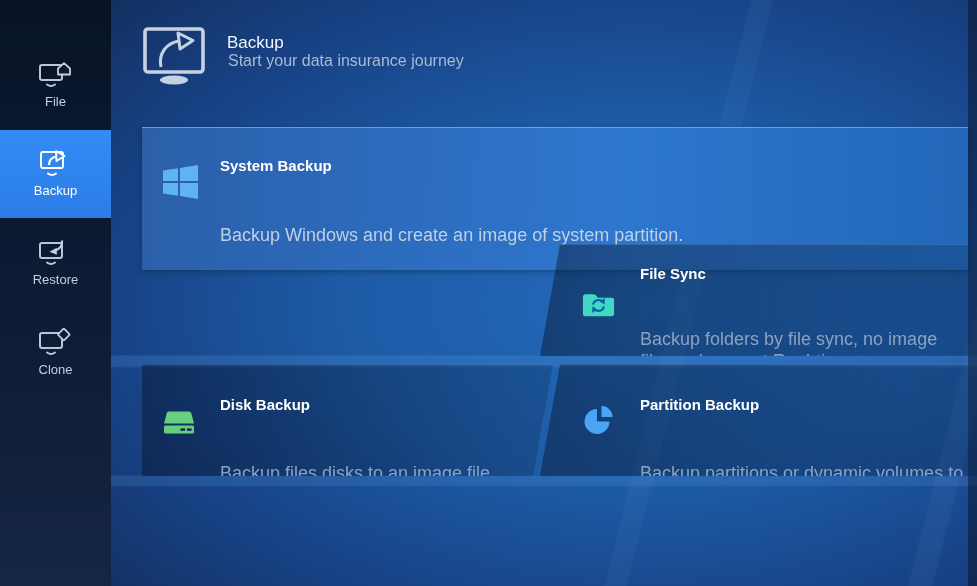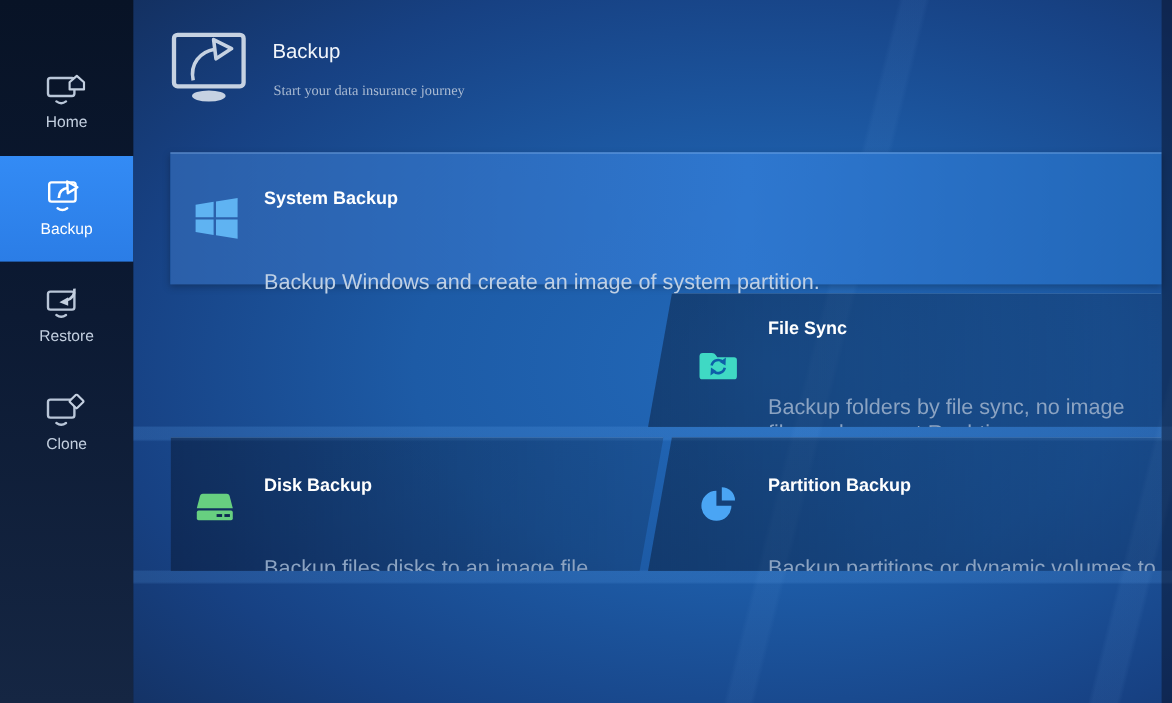--- a/index.html
+++ b/index.html
@@ -31,21 +31,21 @@
       radial-gradient(1050px 640px at 61% 52%, #2269ba 0%, #1d5ba6 28%, #174183 52%, #122a54 76%, #0f1f3d 100%);
   }
   .edge-strip {
     position:absolute; left:857px; top:0; width:9px; height:586px;
     background:rgba(6,12,28,0.45);
   }
 
   
   .header-icon { position:absolute; left:31px; top:26px; width:66px; height:62px; }
   .header-title { position:absolute; left:116px; top:33px; font-size:17px; color:#f2f6fb; }
-  .header-sub { position:absolute; left:117px; top:68px; font-size:12px; color:#a9bad2;font-family:Liberation Serif, serif; }
+  .header-sub { position:absolute; left:117px; top:52px; font-size:16px; color:#a9bad2; }
 
   
   .row { position:absolute; left:31px; width:826px; }
   .card { position:absolute; top:0; height:100%; cursor:pointer; }
   .card-dark {
     background:linear-gradient(90deg, rgba(4,13,32,0.42) 0%, rgba(6,17,38,0.20) 100%);
     border-top:1px solid rgba(110,170,235,0.28);
   }
   .card-hl {
     background:linear-gradient(92deg,#2b5fa9 0%,#2e77cf 58%,#2267b8 100%);
@@ -70,21 +70,21 @@
       <svg width="66" height="62" viewBox="0 0 66 62">
         <rect x="3" y="3" width="58" height="43" rx="3" fill="none" stroke="#c6d2e2" stroke-width="3.6"></rect>
         <ellipse cx="32" cy="54" rx="14" ry="4.6" fill="#c6d2e2"></ellipse>
         <path d="M19,41 C16,27 25,17 37,15" fill="none" stroke="#c6d2e2" stroke-width="3"></path>
         <polygon points="36,7 51,14.5 38,23" fill="none" stroke="#c6d2e2" stroke-width="3" stroke-linejoin="round"></polygon>
       </svg>
     </div>
     <div class="header-title">Backup</div>
     <div class="header-sub">Start your data insurance journey</div>
 
-    <div class="row" style="top:127px;height:110px;">
+    <div class="row" style="top:127px;height:143px;">
       <div class="card card-hl" style="left:0;width:826px;">
         <div class="c-ic" style="left:18px;top:34px;width:40px;height:40px;">
           <svg width="40" height="40" viewBox="0 0 40 40">
             <g fill="#5fb3f2">
               <polygon points="3,8.6 18,6.2 18,19 3,19"></polygon>
               <polygon points="20,5.9 38,3.1 38,19 20,19"></polygon>
               <polygon points="3,21 18,21 18,33.8 3,31.4"></polygon>
               <polygon points="20,21 38,21 38,36.9 20,34.1"></polygon>
             </g>
           </svg>
@@ -143,21 +143,21 @@
   <div class="sidebar">
 
     <div class="side-item" style="top:44px;">
       <span class="ic">
         <svg width="34" height="32" viewBox="0 0 34 32">
           <rect x="2" y="5" width="22" height="15" rx="2" fill="none" stroke="#b9c6d8" stroke-width="2"></rect>
           <path d="M9,24.5 q4,3 8,0" fill="none" stroke="#b9c6d8" stroke-width="2" stroke-linecap="round"></path>
           <path d="M20,8.5 L26,3.2 L32,8.5 L32,14.5 L20,14.5 Z" fill="#0c1a33" stroke="#c3cfdf" stroke-width="1.8" stroke-linejoin="round"></path>
         </svg>
       </span>
-      <span class="lbl">Home</span>
+      <span class="lbl">File</span>
     </div>
 
     <div class="side-item selected" style="top:130px;">
       <span class="ic" style="top:18px;">
         <svg width="34" height="32" viewBox="0 0 34 32">
           <rect x="3" y="4" width="22" height="16" rx="2" fill="none" stroke="#ffffff" stroke-width="2"></rect>
           <path d="M10,25.5 q4,3 8,0" fill="none" stroke="#ffffff" stroke-width="2" stroke-linecap="round"></path>
           <path d="M11,17 Q11,9.5 19,8.5" fill="none" stroke="#ffffff" stroke-width="2.2"></path>
           <polygon points="18,3.2 26.5,8 18.5,13" fill="#2e86f2" stroke="#ffffff" stroke-width="2" stroke-linejoin="round"></polygon>
         </svg>

